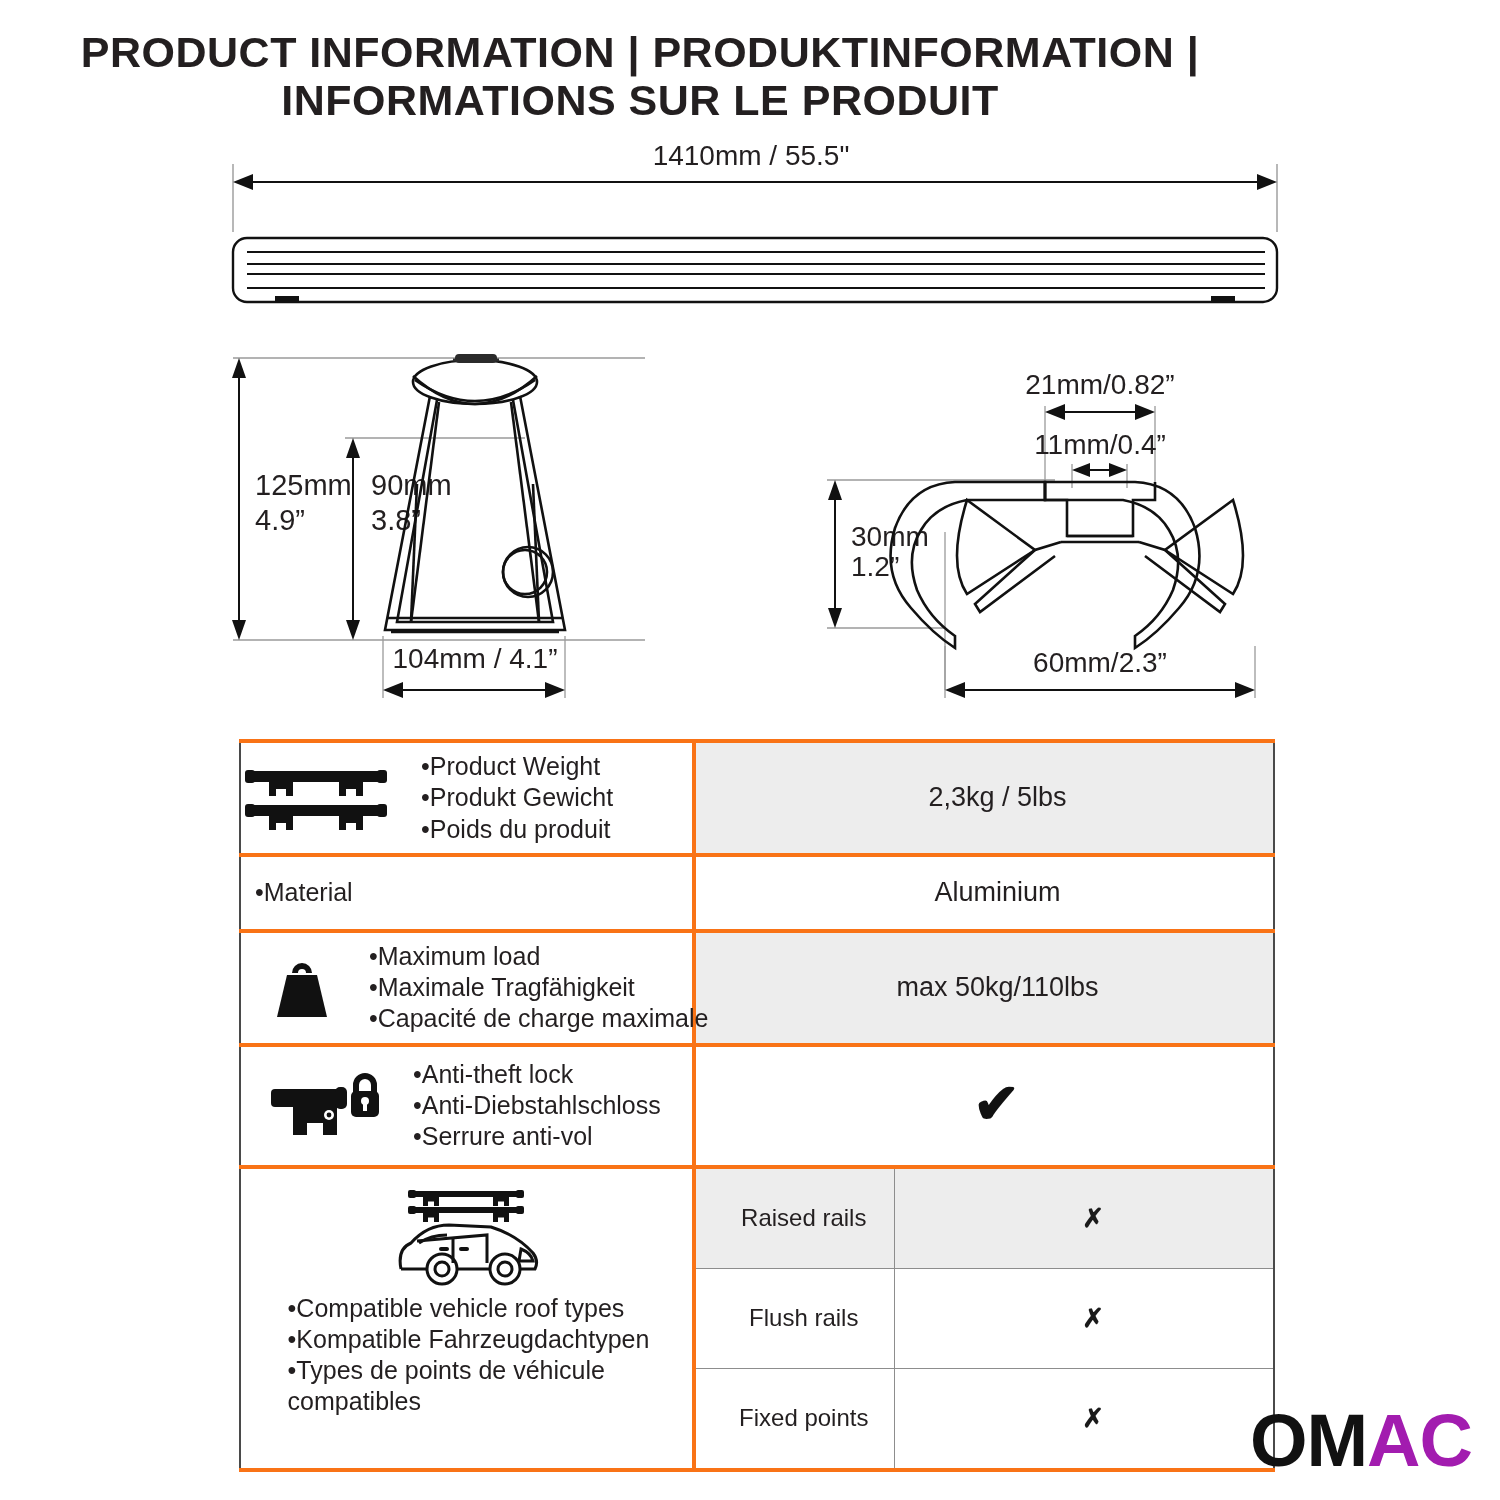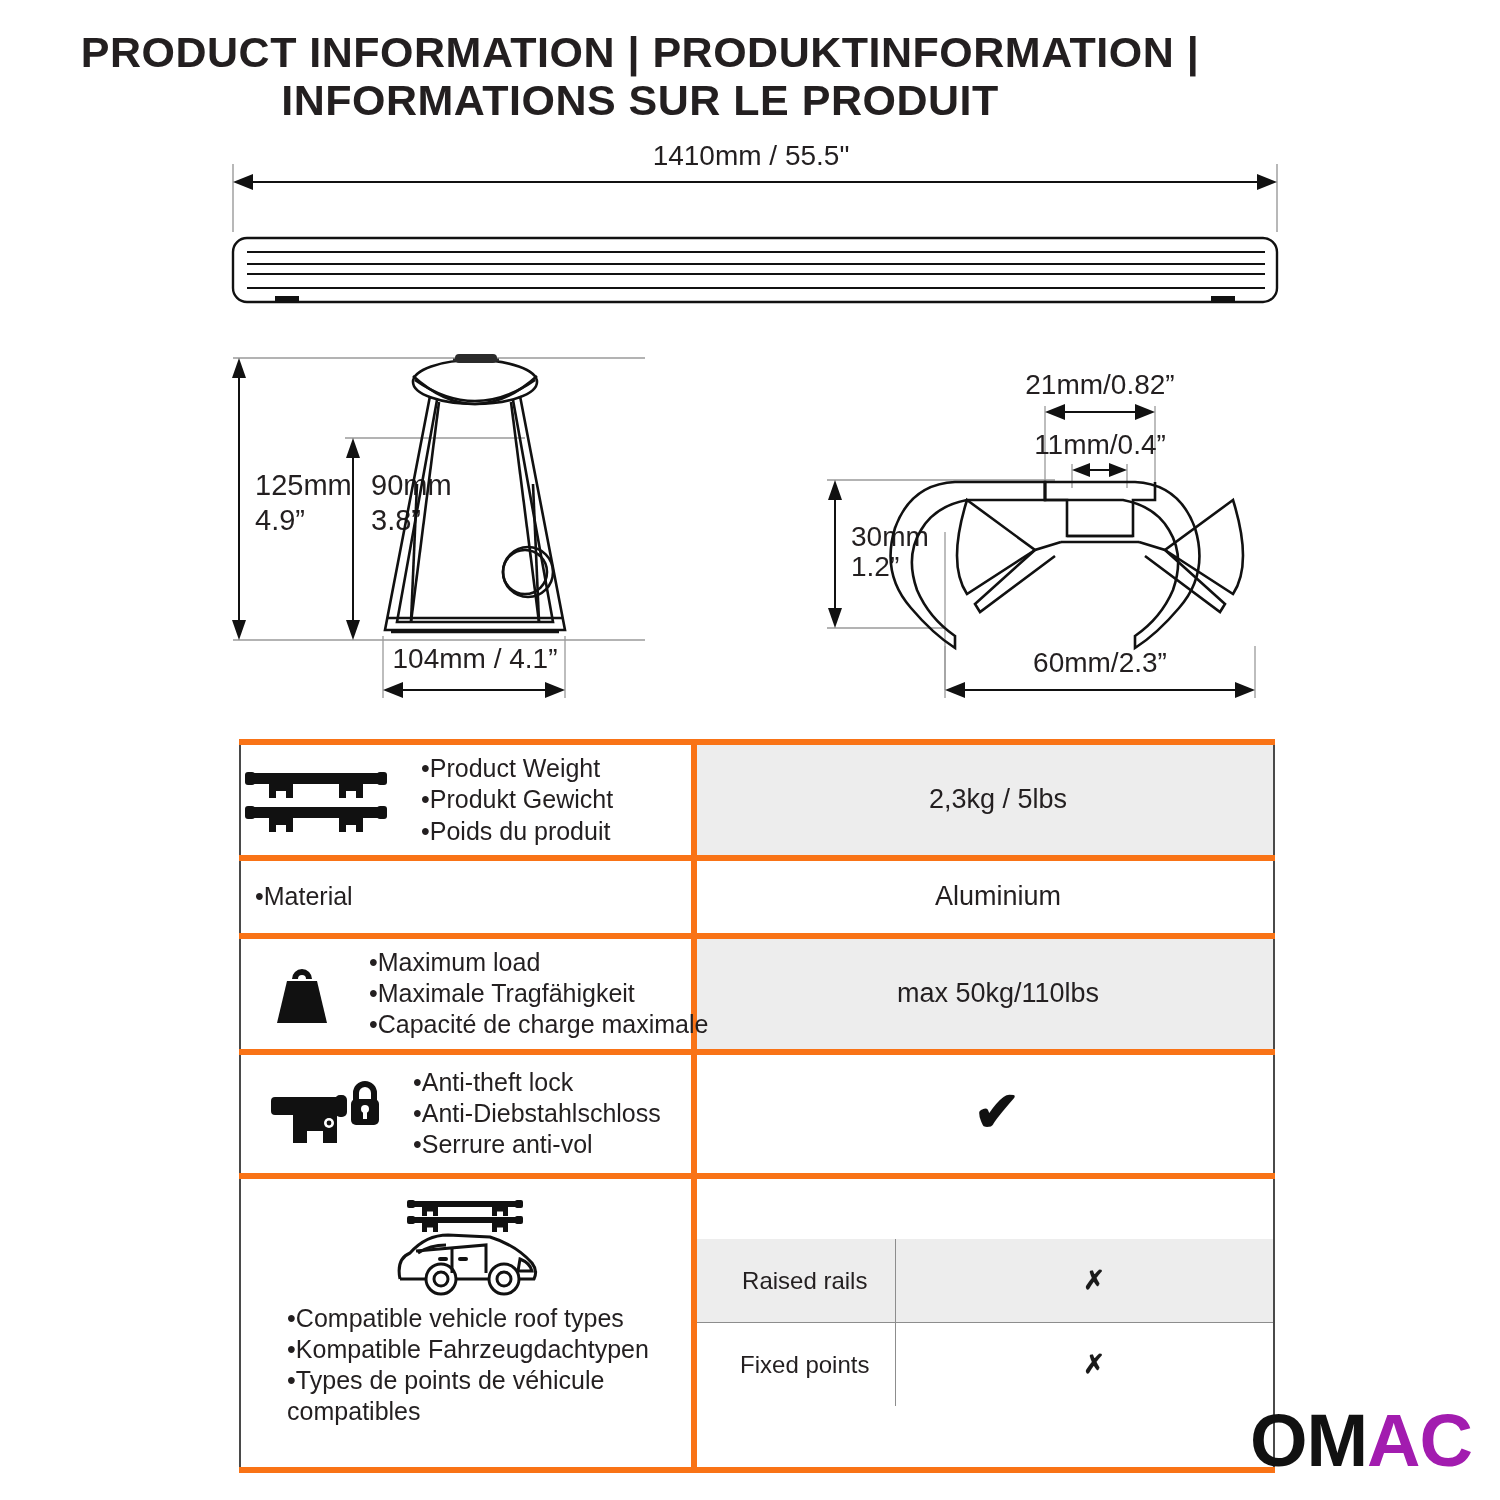--- a/index.html
+++ b/index.html
@@ -38,21 +38,21 @@
   .dimtext-l{font-family:"Liberation Sans",sans-serif;font-size:29px;fill:#231f20;}
 
   
   .spec{
     position:absolute;left:239px;top:739px;
     width:1034px;
     border-collapse:collapse;
     table-layout:fixed;
   }
   .spec td{
-    border:6px solid #f97316;
+    border:4px solid #f97316;
     vertical-align:middle;
     padding:0;
   }
   .spec .outer-l{border-left:2px solid #4a4a4a;}
   .spec .outer-r{border-right:2px solid #4a4a4a;text-align:center;}
 
   .cell-label{
     padding:8px 10px 8px 14px;
     font-size:25px;
     line-height:1.25;
@@ -72,21 +72,21 @@
   .iconrow{display:flex;align-items:center;gap:16px;}
   .iconbox{flex:0 0 auto;display:flex;align-items:center;justify-content:center;}
 
   .centerstack{display:flex;flex-direction:column;align-items:center;}
   .roof-label{
     font-size:25px;line-height:1.25;padding:4px 10px 10px 14px;color:#231f20;
   }
   .roof-label span{display:block;}
 
   .subtable{width:100%;border-collapse:collapse;table-layout:fixed;}
-  .subtable td{border:1px solid #8d8d8d;padding:8px;}
+  .subtable td{border:1px solid #8d8d8d;padding:16px;}
   .subtable td.nb-t{border-top:none;}
   .subtable td.nb-b{border-bottom:none;}
   .sub-name{padding:18px 0 18px 18px;font-size:24px;color:#231f20;}
   .sub-mark{padding:18px 0 18px 18px;font-size:26px;font-weight:bold;color:#1a1a1a;}
 
   .checkbig{font-size:56px;line-height:1;font-weight:bold;color:#111;
             padding:6px 0 10px 24px;}
 
   
   .logo{
@@ -394,20 +394,28 @@
             <tbody>
               <tr class="shade">
                 <td class="nb-t" style="border-left:none">
                     <div class="sub-name">Raised rails</div>
                   </td>
                 <td class="nb-t" style="border-right:none">
                     <div class="sub-mark">✗</div>
                   </td>
               </tr>
               <tr class="white">
+                <td style="border-left:none">
+                    <div class="sub-name">Flush rails</div>
+                  </td>
+                <td style="border-right:none">
+                    <div class="sub-mark">✗</div>
+                  </td>
+              </tr>
+              <tr class="white">
                 <td class="nb-b" style="border-left:none">
                     <div class="sub-name">Fixed points</div>
                   </td>
                 <td class="nb-b" style="border-right:none">
                     <div class="sub-mark">✗</div>
                   </td>
               </tr>
             </tbody>
           </table>
         </td>

